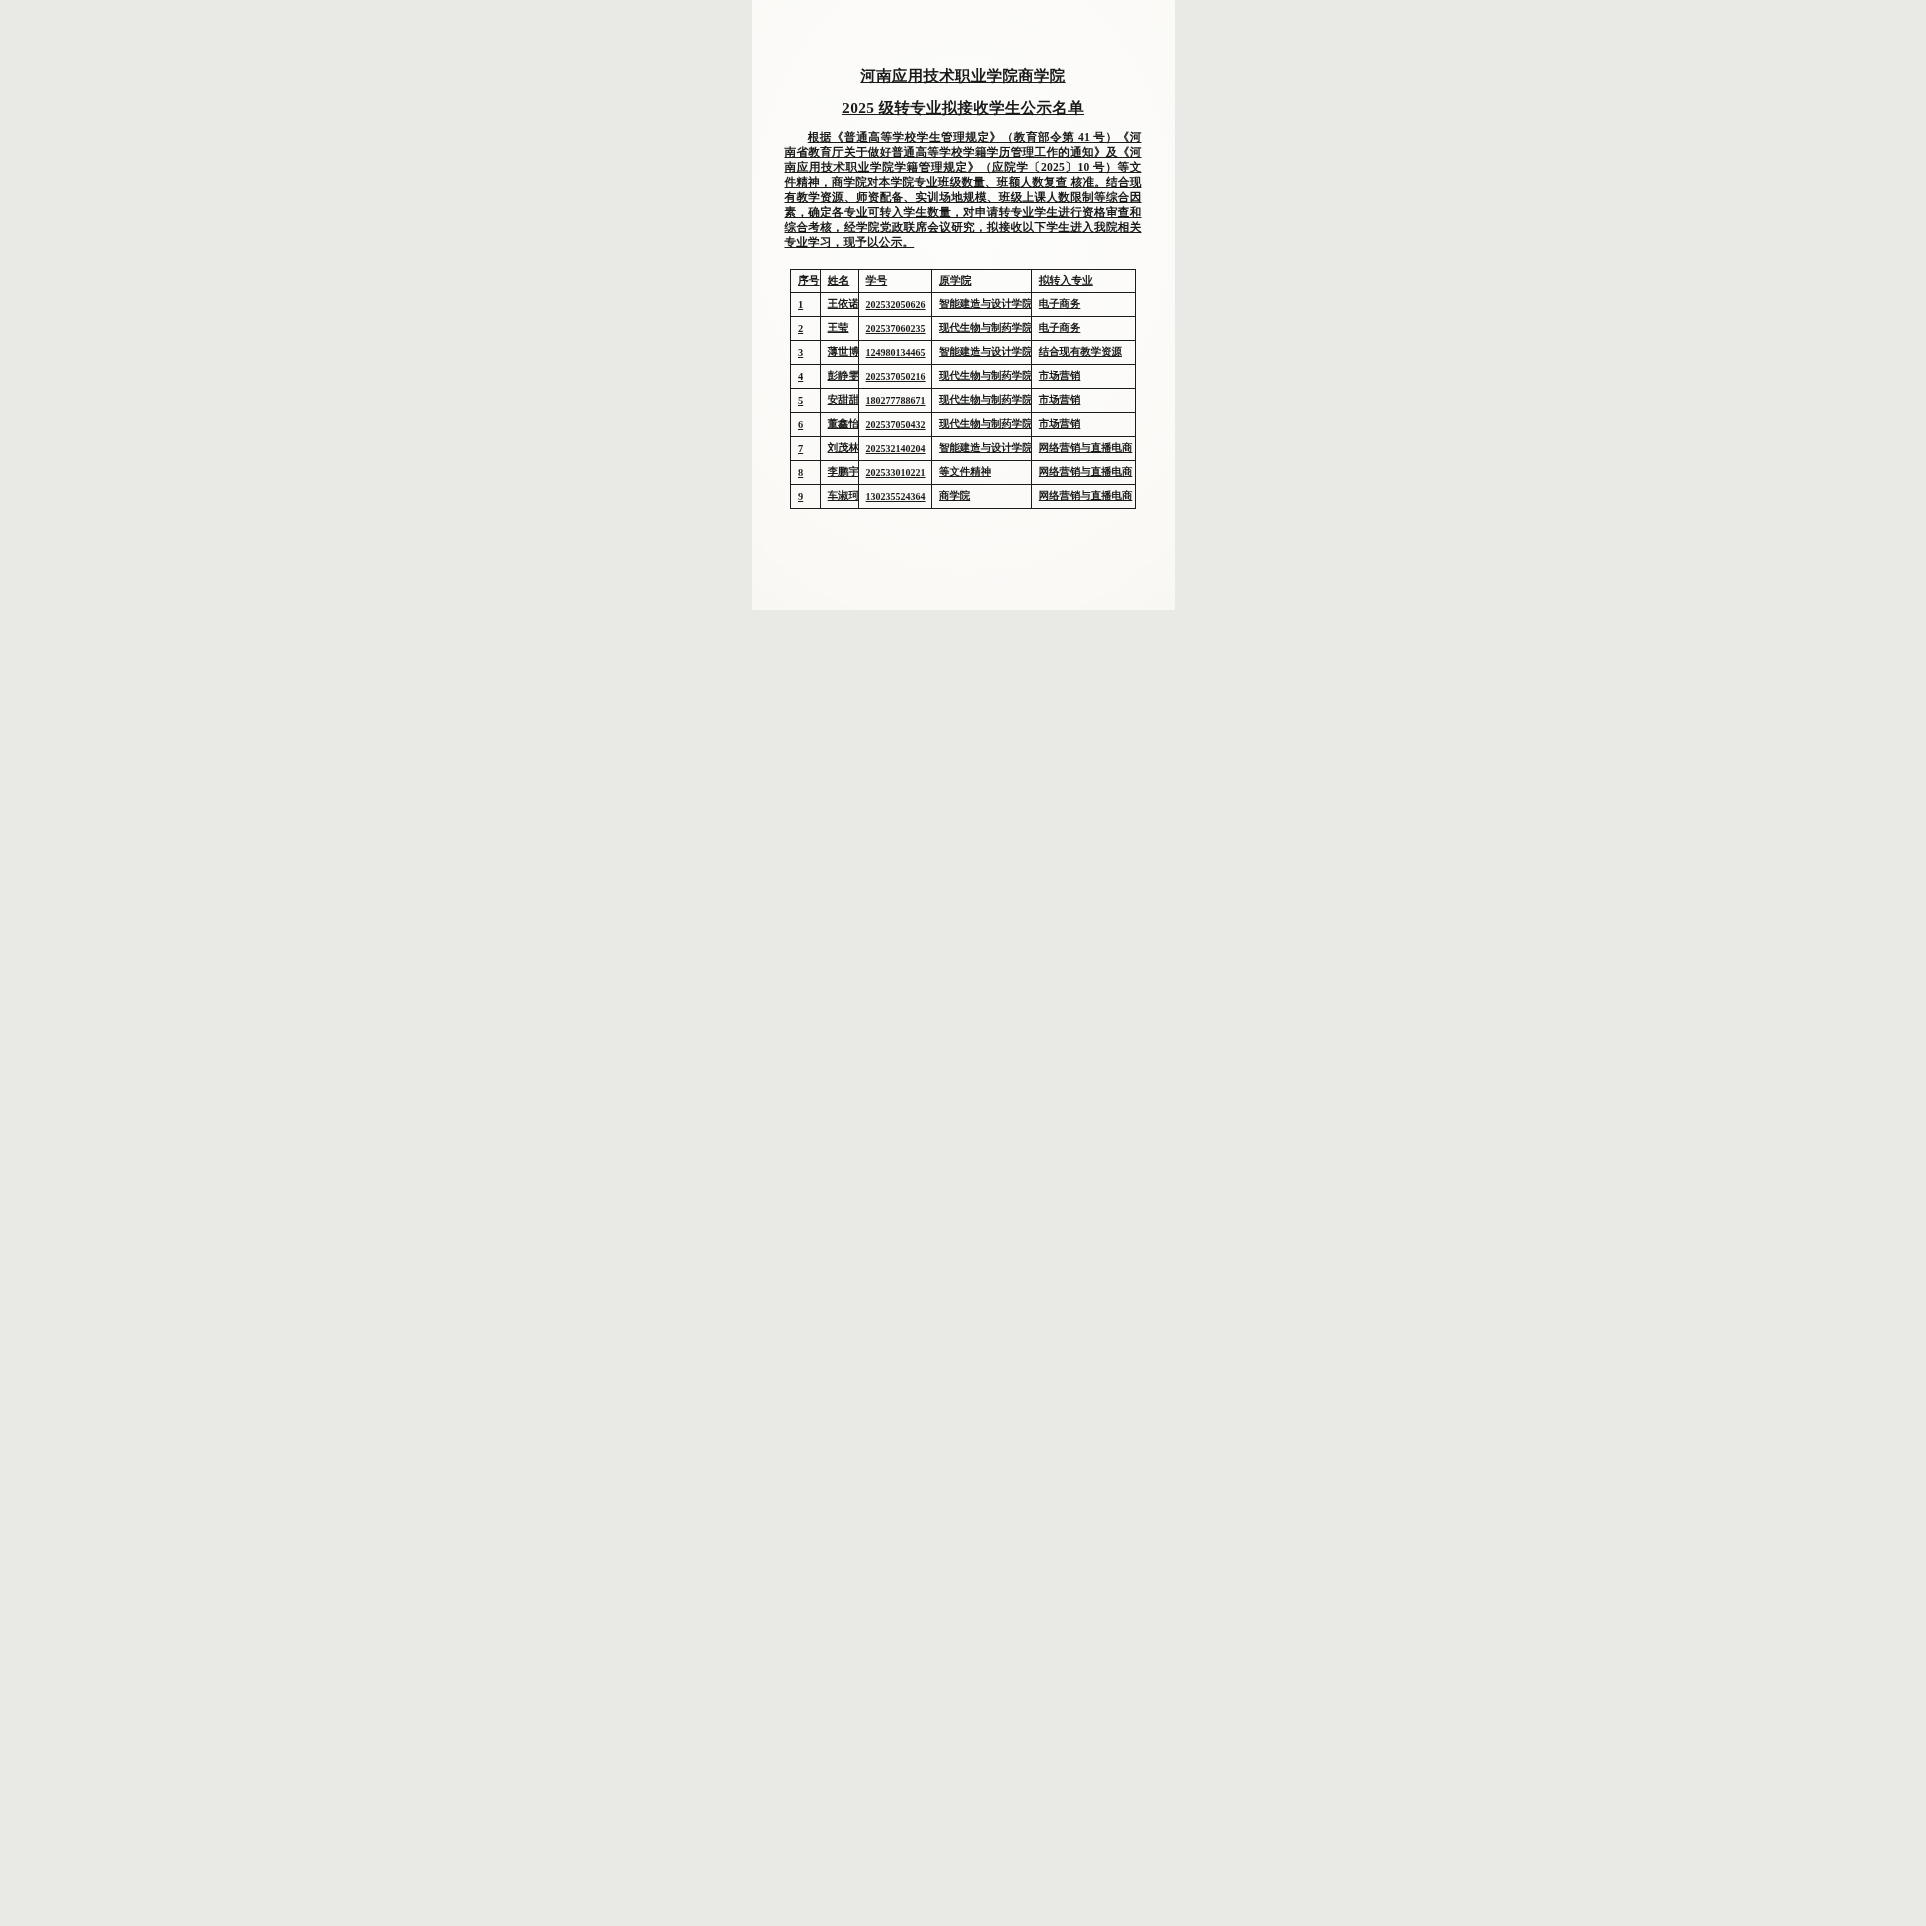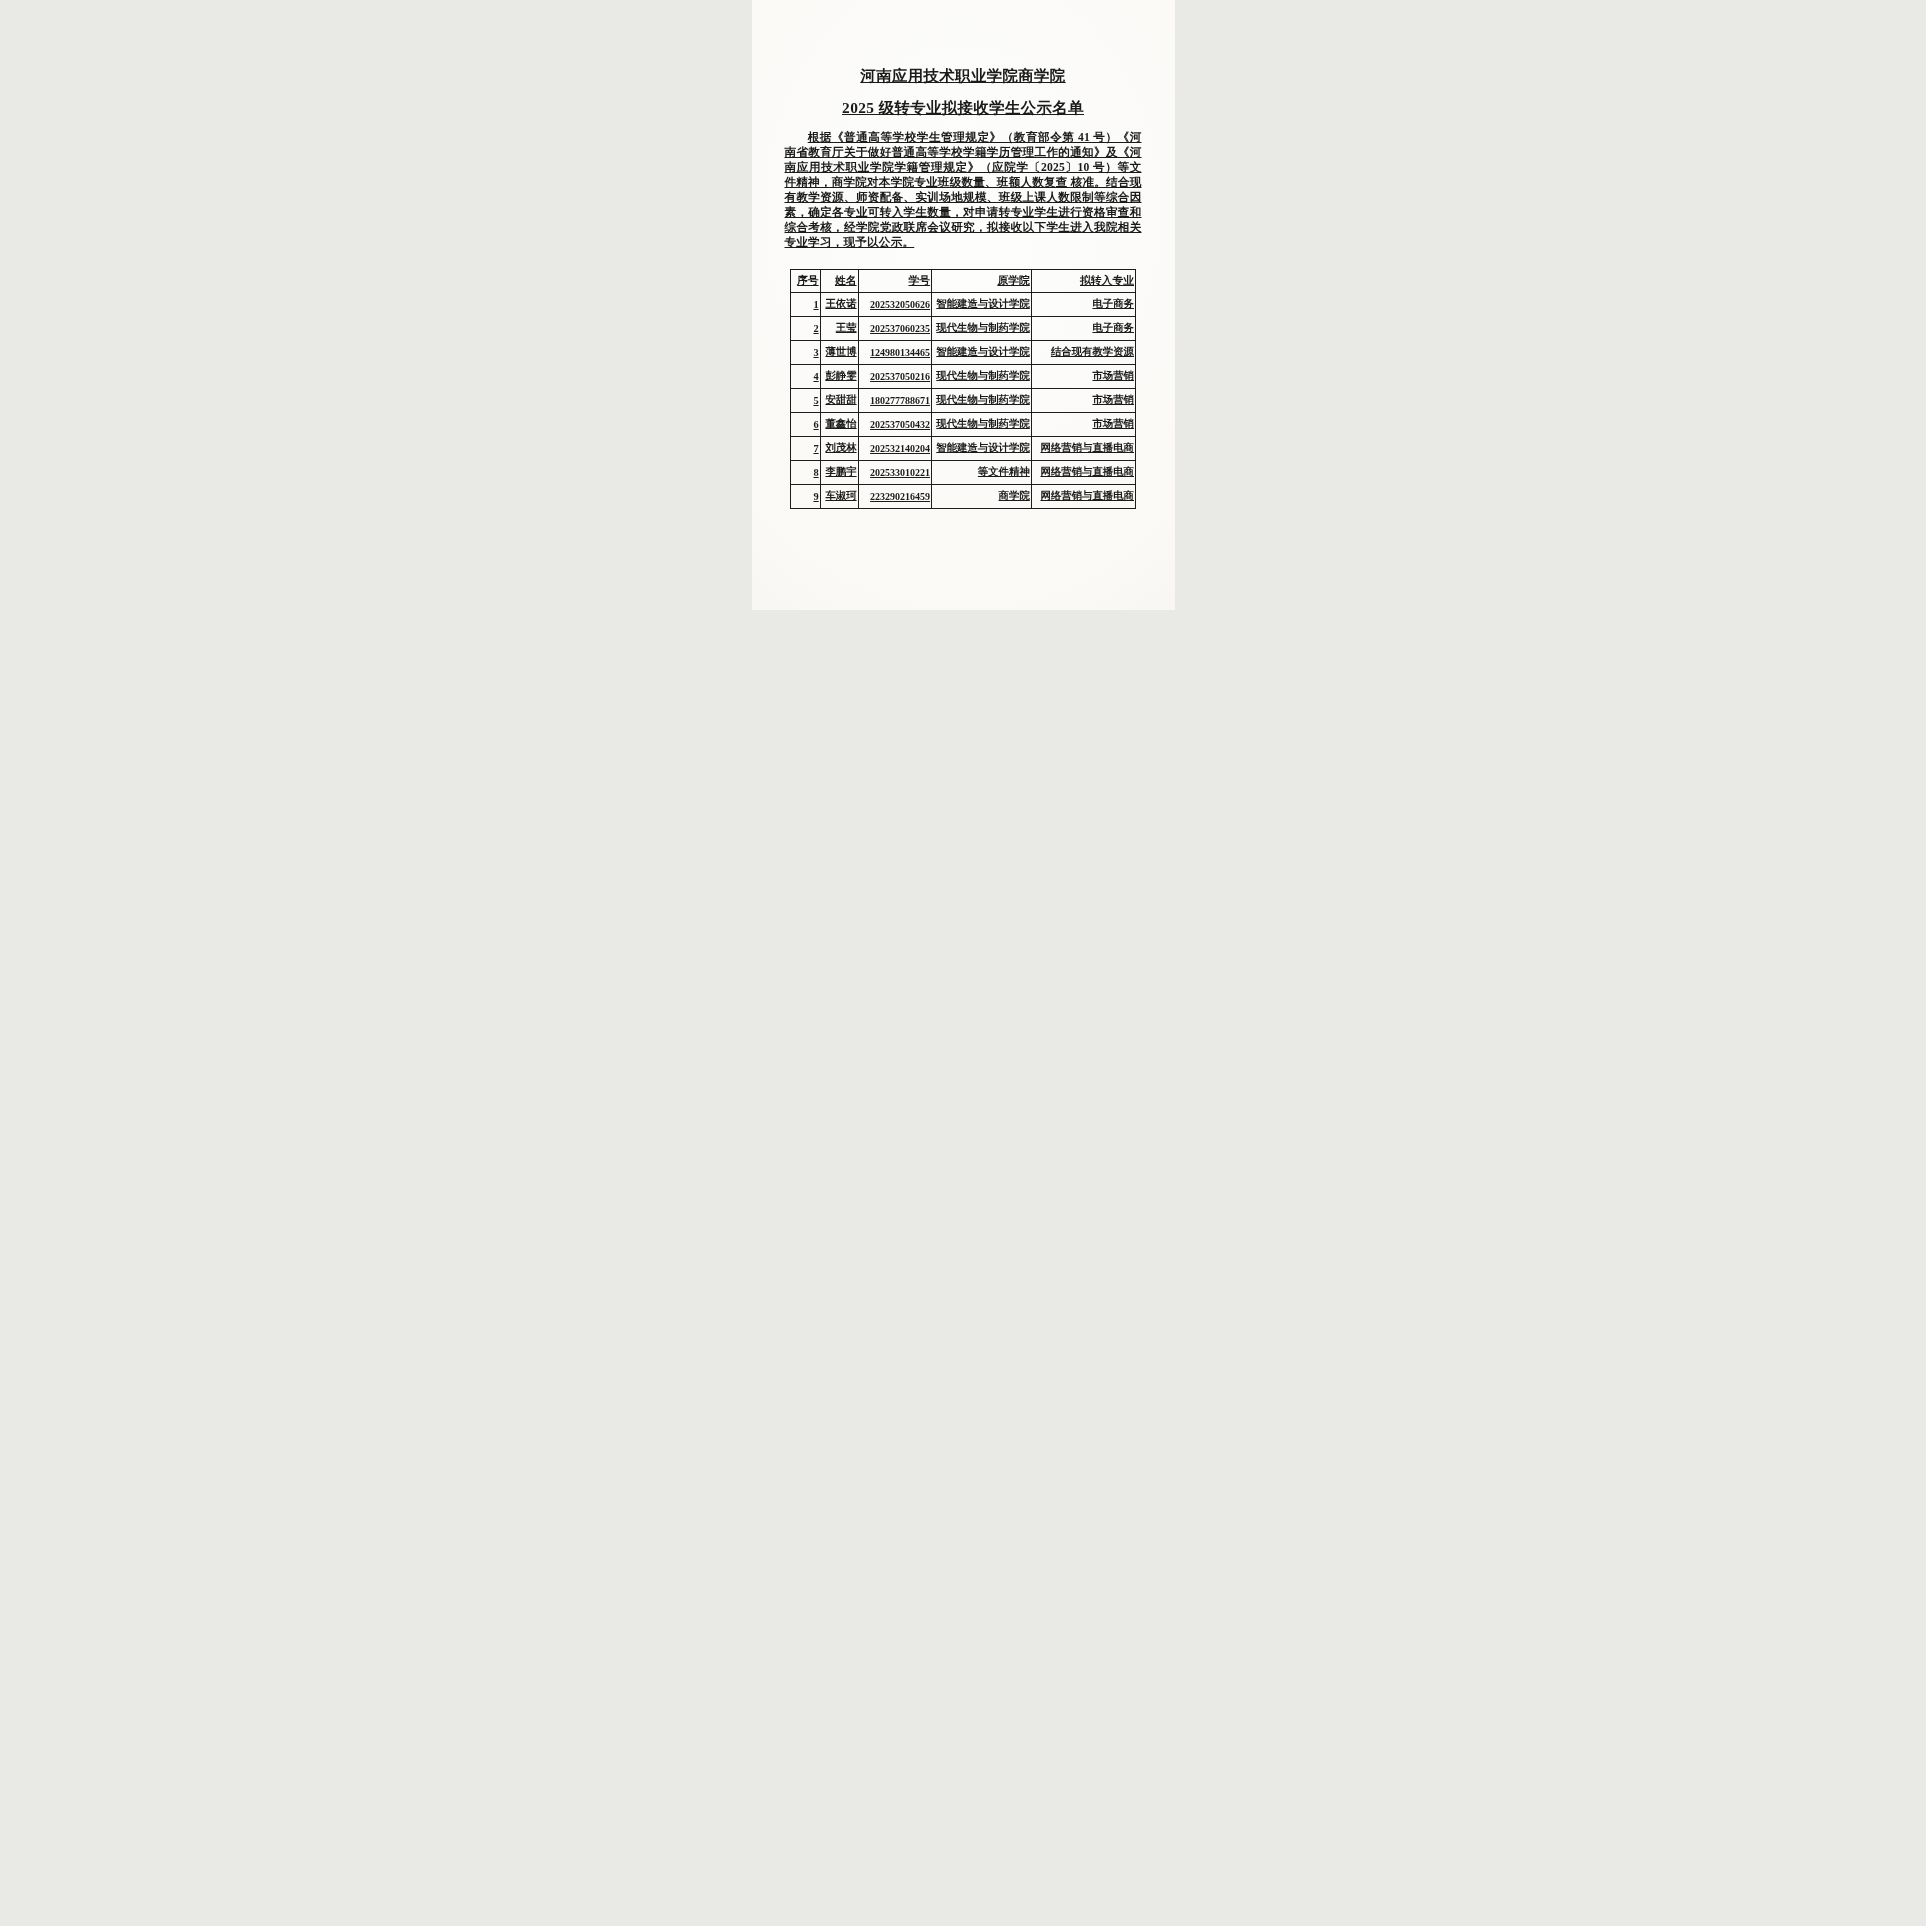--- a/index.html
+++ b/index.html
@@ -49,23 +49,23 @@
   .transfer-table {
     width: 346px;
     margin: 19px auto 0 auto;
     border-collapse: collapse;
     table-layout: fixed;
     font-weight: 600;
   }
   .transfer-table th,
   .transfer-table td {
     border: 0.8px solid #1c1c1c;
-    text-align: right;
+    text-align: left;
     vertical-align: middle;
-    padding: 0 1px;
+    padding: 0 7px;
     overflow: hidden;
     white-space: nowrap;
   }
   .transfer-table th {
     height: 22.3px;
     font-size: 10.8px;
     font-weight: 600;
   }
   .transfer-table td {
     height: 23px;
@@ -158,20 +158,20 @@
         <tr>
           <td class="cell-index">8</td>
           <td class="cell-name">李鹏宇</td>
           <td class="cell-id">202533010221</td>
           <td class="cell-college">等文件精神</td>
           <td class="cell-major">网络营销与直播电商</td>
         </tr>
         <tr>
           <td class="cell-index">9</td>
           <td class="cell-name">车淑珂</td>
-          <td class="cell-id">223290216459</td>
+          <td class="cell-id">130235524364</td>
           <td class="cell-college">商学院</td>
           <td class="cell-major">网络营销与直播电商</td>
         </tr>
       </tbody>
   </table>
 </div>
 
 
 </body></html>

